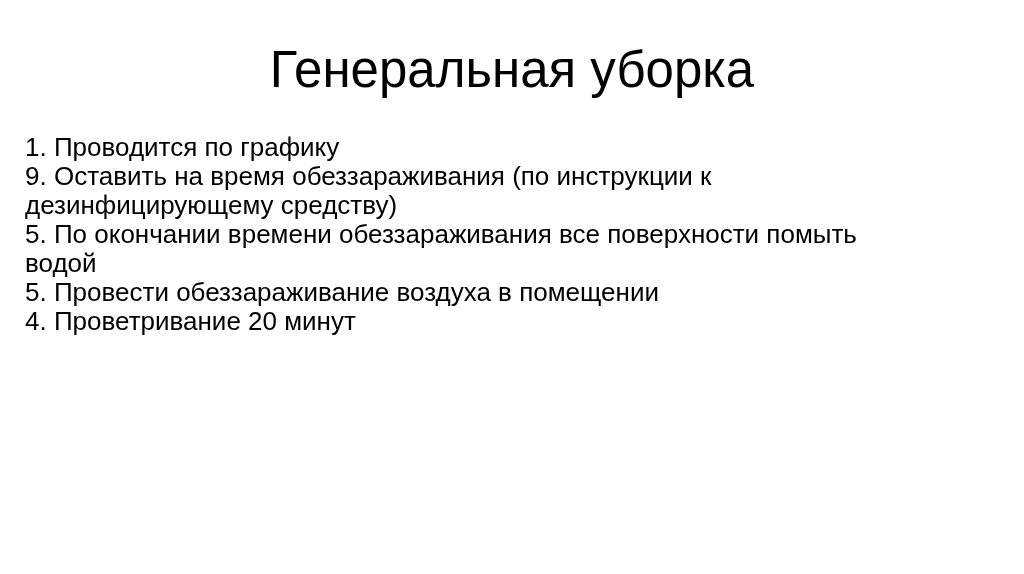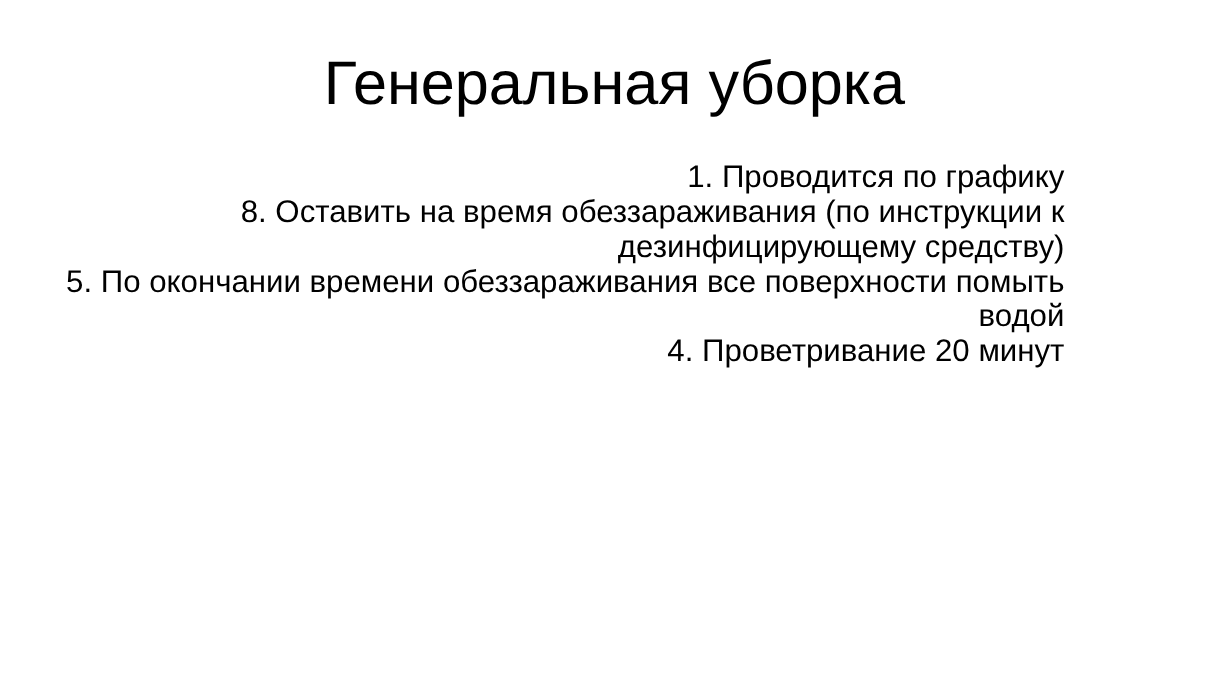--- a/index.html
+++ b/index.html
@@ -28,32 +28,32 @@
     white-space: nowrap;
   }
   .slide-body {
     position: absolute;
     top: 133px;
     left: 25px;
     width: 862px;
     font-size: 26px;
     line-height: 29px;
     font-weight: 400;
-    text-align: right;
   }
   .list-item {
     margin: 0;
     padding: 0;
   }
 </style>
 </head>
 <body>
 
 <div class="slide" style="--slide-bg: #ffffff; --slide-text: #000000;">
   <div class="slide-title">Генеральная уборка</div>
 
   <div class="slide-body">
     <div class="list-item">1. Проводится по графику</div>
-    <div class="list-item">8. Оставить на время обеззараживания (по инструкции к дезинфицирующему средству)</div>
+    <div class="list-item">9. Оставить на время обеззараживания (по инструкции к дезинфицирующему средству)</div>
     <div class="list-item">5. По окончании времени обеззараживания все поверхности помыть водой</div>
+    <div class="list-item">5. Провести обеззараживание воздуха в помещении</div>
     <div class="list-item">4. Проветривание 20 минут</div>
   </div>
 </div>
 
 </body></html>

